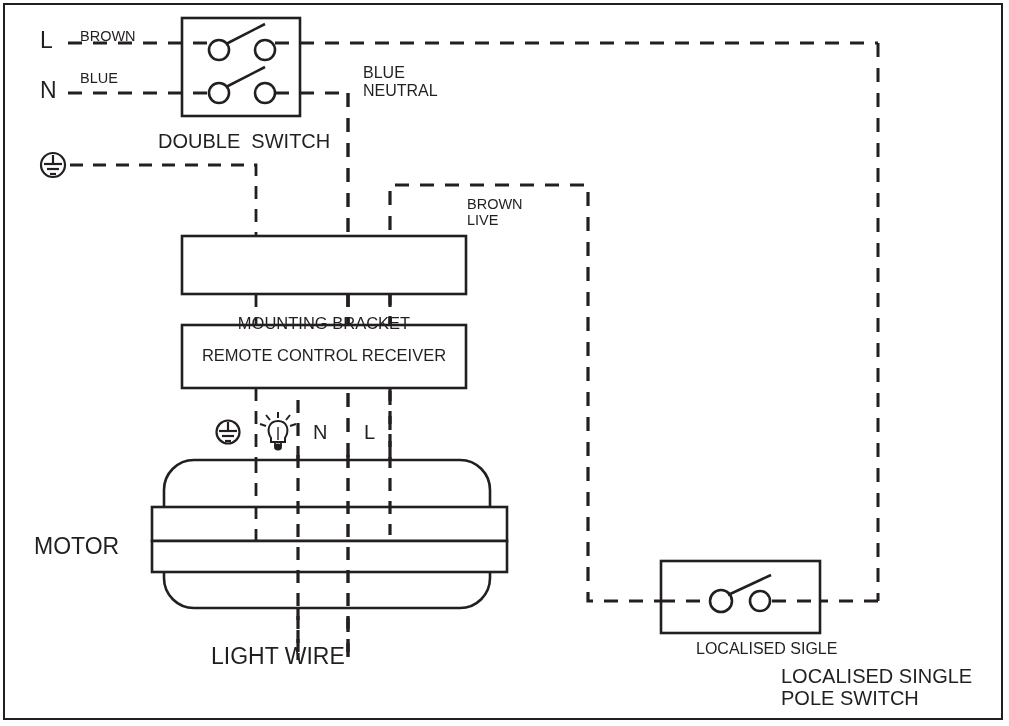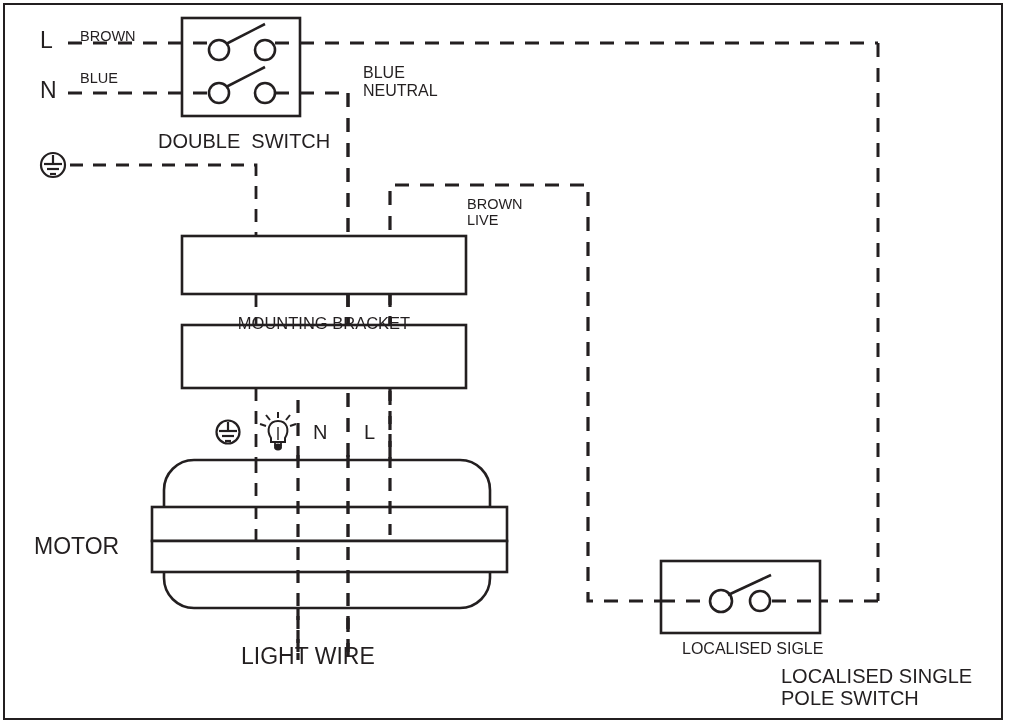--- a/index.html
+++ b/index.html
@@ -142,26 +142,27 @@
 
   <div class="lbl t-md" style="left:363px;top:64px;">BLUE
 NEUTRAL</div>
 
 
   <div class="lbl t-sm" style="left:467px;top:196px;">BROWN
 LIVE</div>
 
   <div class="lbl t-box" style="left:182px;top:266px;width:284px;margin-top:48px;">MOUNTING BRACKET</div>
 
+  <div class="lbl t-box" style="left:182px;top:346px;width:284px;">REMOTE CONTROL RECEIVER</div>
 
   <div class="lbl t-lg" style="left:313px;top:421px;">N</div>
   <div class="lbl t-lg" style="left:364px;top:421px;">L</div>
 
   <div class="lbl t-xl" style="left:34px;top:534px;">MOTOR</div>
 
-  <div class="lbl t-xl" style="left:241px;top:644px;text-align:right;">LIGHT WIRE</div>
+  <div class="lbl t-xl" style="left:211px;top:644px;text-align:right;">LIGHT WIRE</div>
 
-  <div class="lbl t-md" style="left:682px;top:640px;text-align:center;">LOCALISED SIGLE</div>
+  <div class="lbl t-md" style="left:696px;top:640px;text-align:center;">LOCALISED SIGLE</div>
 
   <div class="lbl t-lg" style="left:781px;top:665px;">LOCALISED SINGLE</div>
   <div class="lbl t-lg" style="left:781px;top:687px;">POLE SWITCH</div>
 
 </div>
 
 </body></html>

